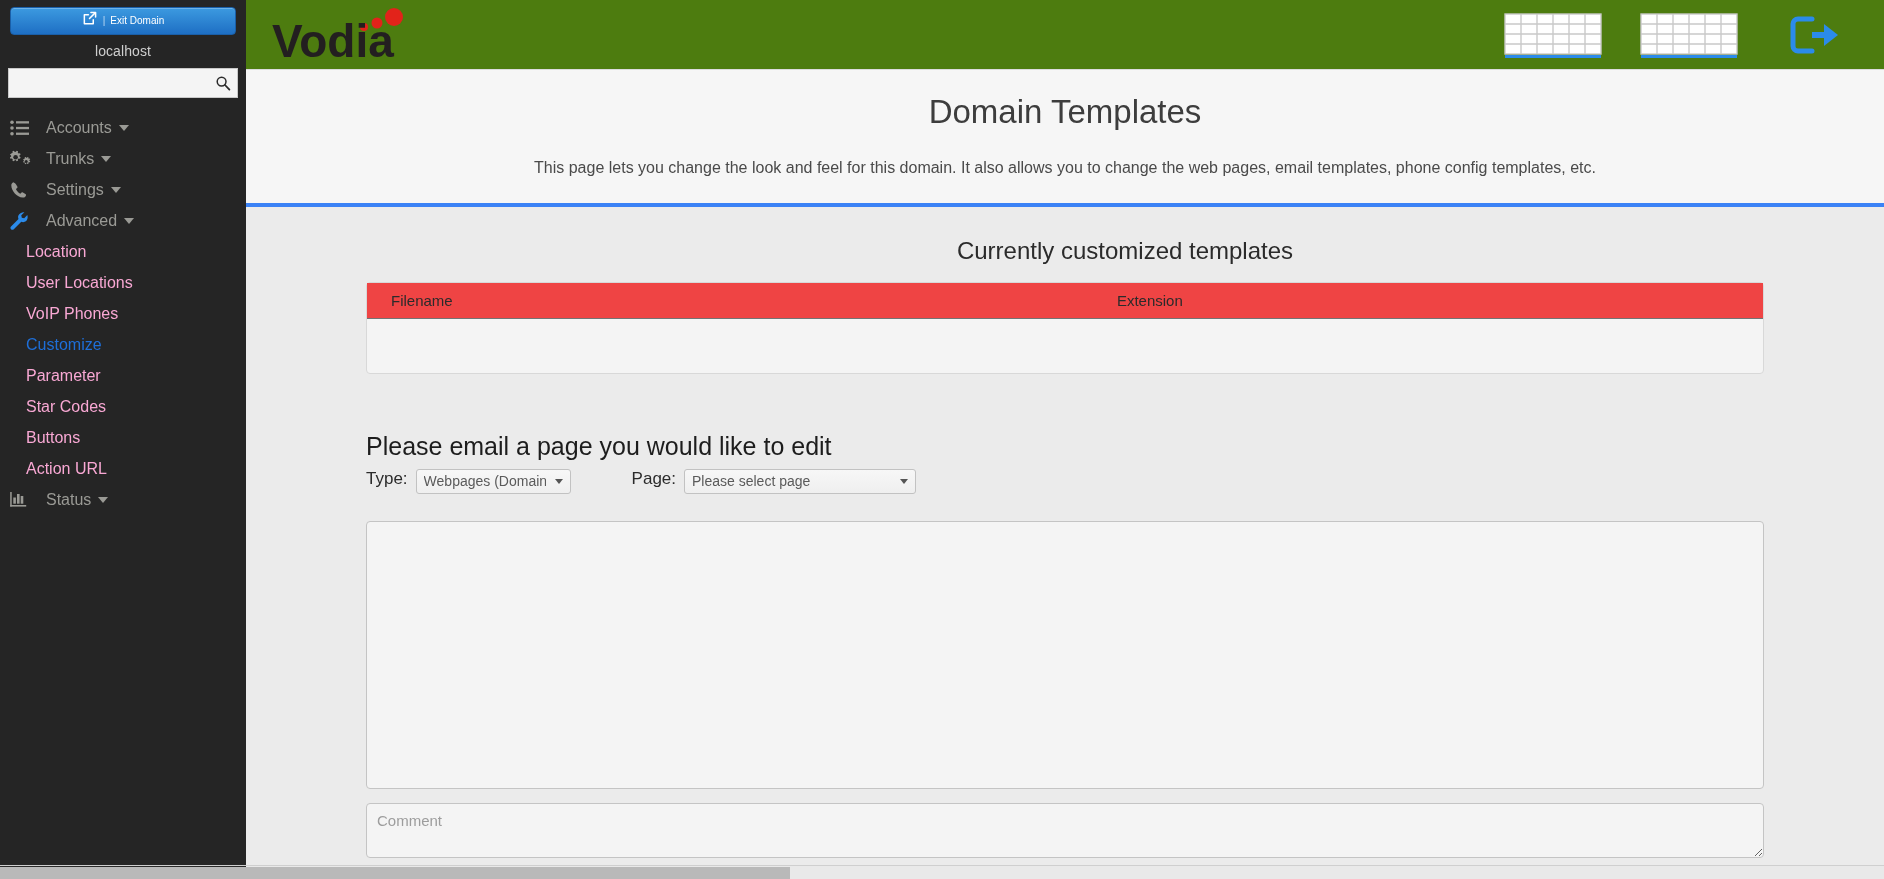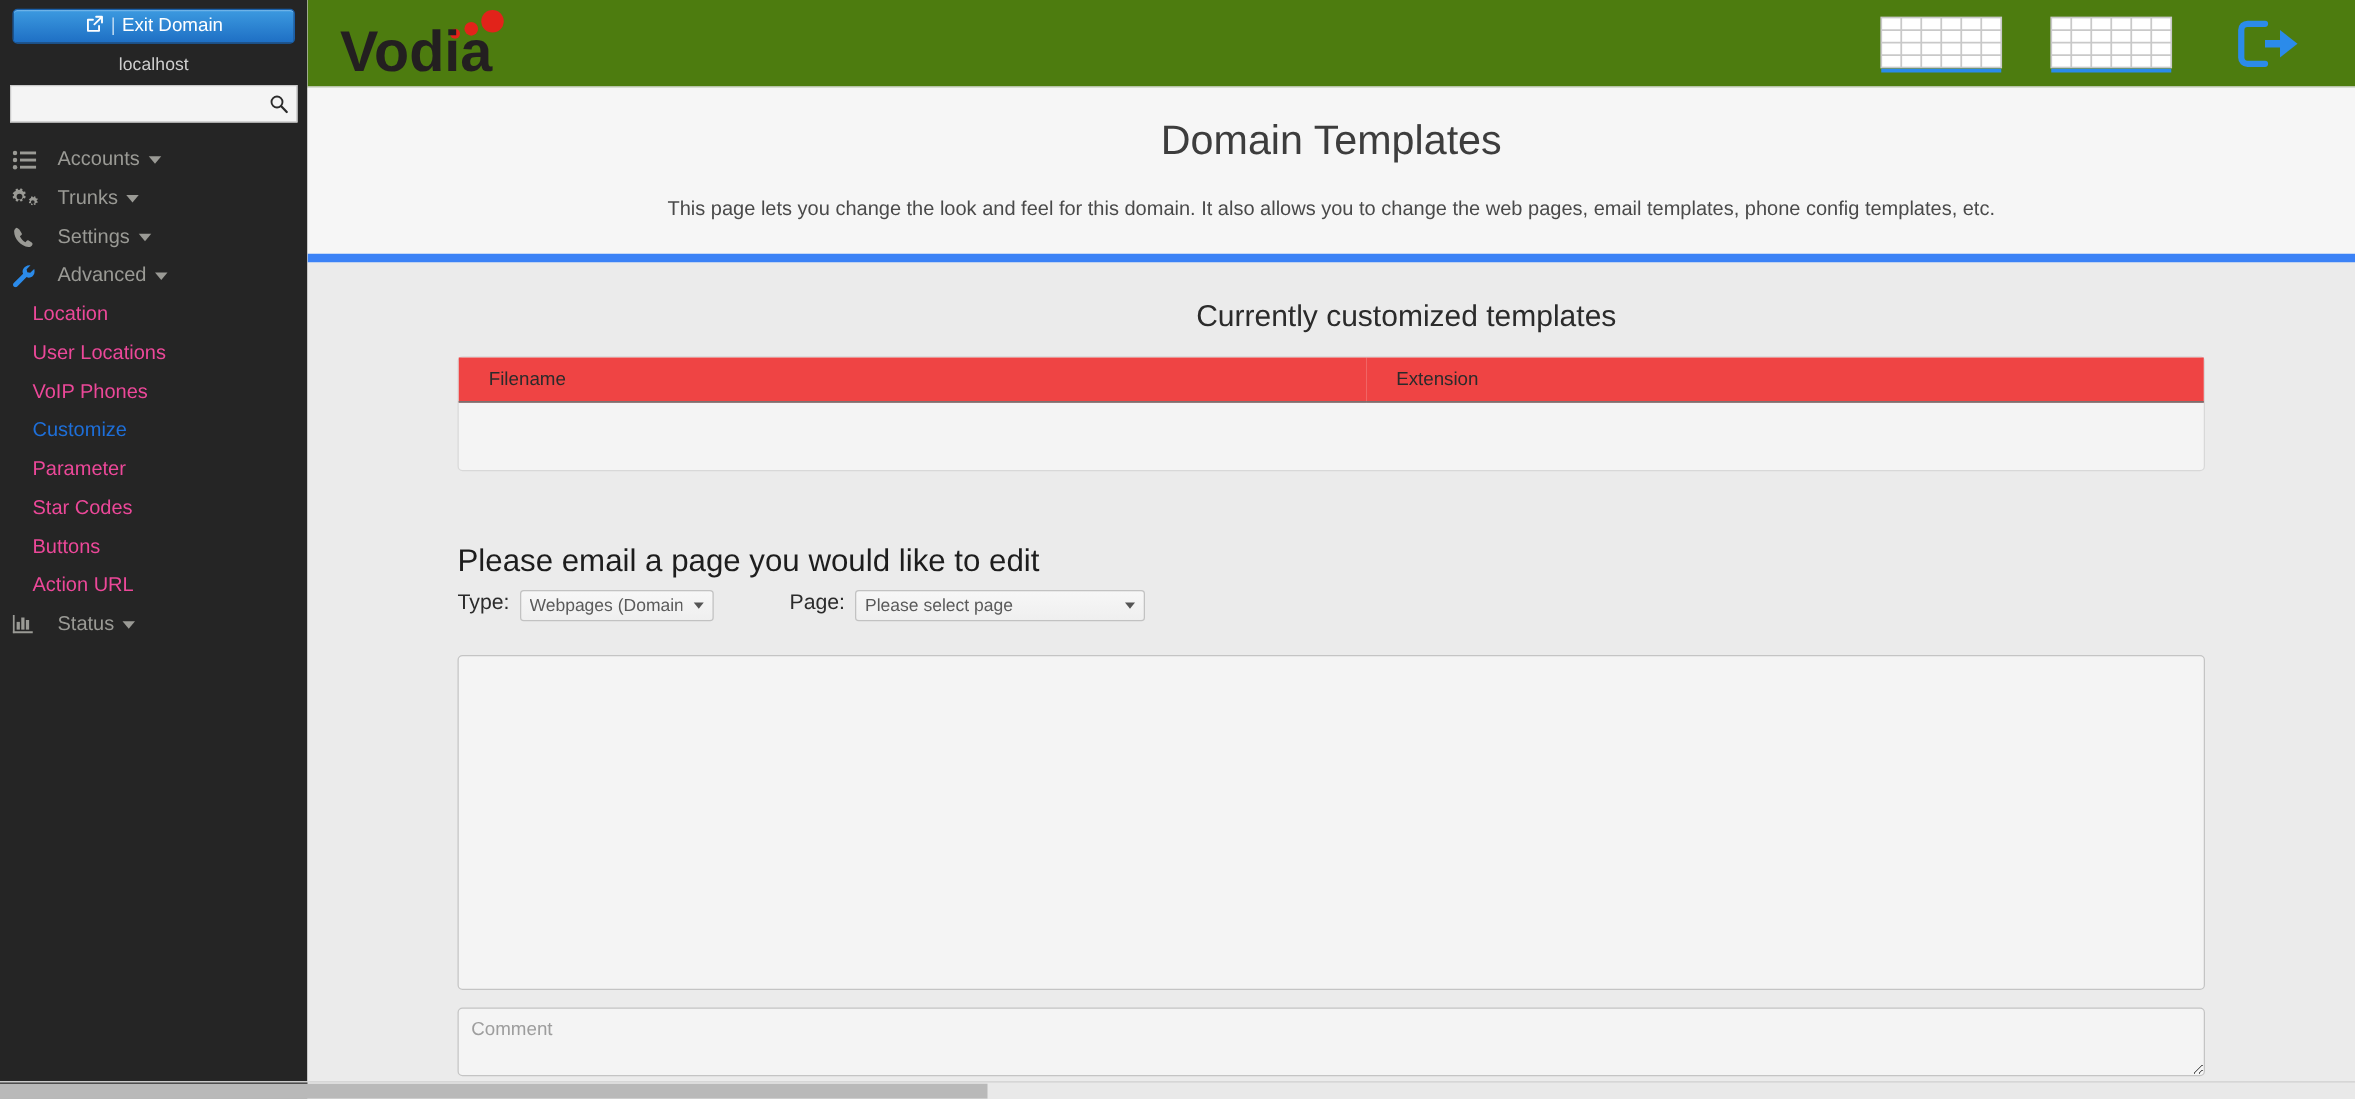--- a/index.html
+++ b/index.html
@@ -25,21 +25,21 @@
   .exit-domain-btn {
     display: block;
     margin: 7px 10px 0 10px;
     height: 28px;
     line-height: 26px;
     text-align: center;
     background: linear-gradient(to bottom, #3c9ae0 0%, #1e6fc4 100%);
     border: 1px solid #1a5fa8;
     border-radius: 4px;
     color: #ffffff;
-    font-size: 15px;
+    font-size: 10px;
     cursor: pointer;
     white-space: nowrap;
     box-shadow: inset 0 1px 0 rgba(255,255,255,0.25);
   }
   .exit-domain-btn .ed-ico { display:inline-block; vertical-align: -2px; margin-right: 4px; }
   .exit-domain-btn .ed-sep { color: #bcd9f2; margin: 0 5px 0 2px; }
   .domain-name {
     text-align: center;
     color: #cfcfcf;
     font-size: 14px;
@@ -96,21 +96,21 @@
     border-left: 5px solid transparent;
     border-right: 5px solid transparent;
     border-top: 6px solid #9a9a95;
     vertical-align: middle;
   }
   .nav-sub {
     display: flex;
     align-items: center;
     height: 31px;
     padding-left: 26px;
-    color: #ec4899;
+    color: #f9a8d4;
     font-size: 16px;
     cursor: pointer;
     white-space: nowrap;
   }
   .nav-sub.active { color: #1e6fd9; }
 
   
   .main {
     flex: 1;
     height: 879px;
@@ -127,21 +127,21 @@
     justify-content: space-between;
     padding: 0 22px 0 26px;
   }
   .logo-wrap { display: flex; align-items: center; height: 100%; }
   .topbar-icons { display: flex; align-items: center; gap: 38px; padding-right: 22px;}
   .grid-icon { width: 98px; height: 52px; cursor: pointer; display:block; }
   .logout-icon { width: 52px; height: 42px; cursor: pointer; display:block; margin-left: 12px;}
 
   .page-head {
     background: #f6f6f6;
-    border-bottom: 7px solid #3b82f6;
+    border-bottom: 4px solid #3b82f6;
     padding: 22px 0 26px 0;
     text-align: center;
   }
   .page-title {
     font-size: 33px;
     font-weight: normal;
     color: #3d3d3d;
     margin: 0 0 0 0;
     line-height: 1.2;
   }

